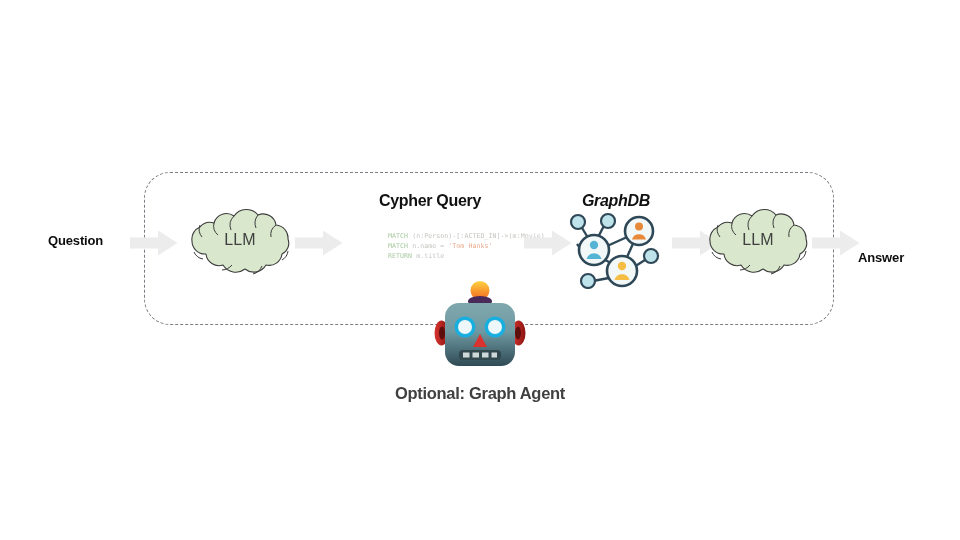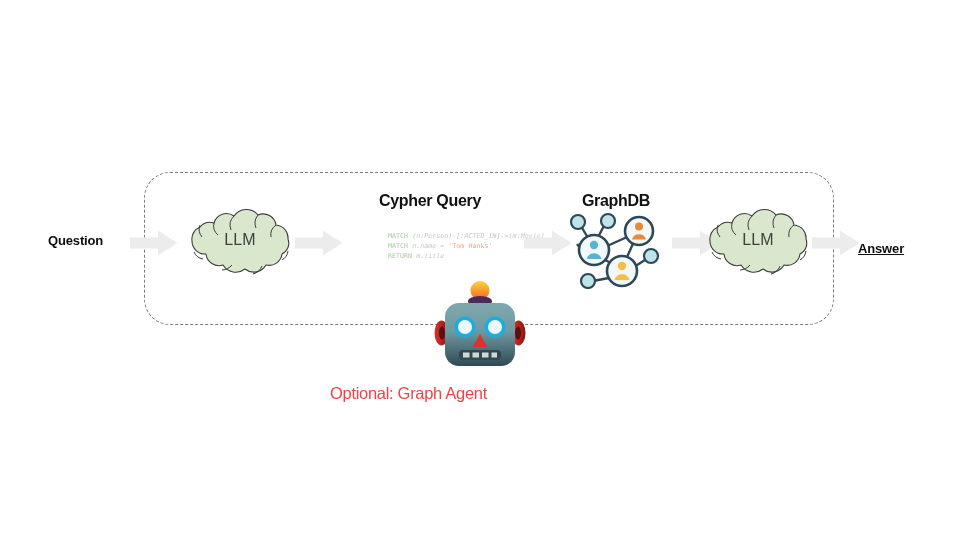--- a/index.html
+++ b/index.html
@@ -39,46 +39,46 @@
   .endpoint-label {
     position: absolute;
     font-size: 13px;
     font-weight: bold;
     color: #0d0d0d;
     letter-spacing: -0.15px;
     white-space: nowrap;
     line-height: 1;
   }
   #label-question { left: 48px; top: 234px; }
-  #label-answer   { left: 858px; top: 242px; text-decoration: underline; }
+  #label-answer   { left: 858px; top: 251px; }
 
   
   .section-heading {
     position: absolute;
     font-size: 16px;
     font-weight: bold;
     color: #111111;
     letter-spacing: -0.3px;
     white-space: nowrap;
     line-height: 1;
     text-align: center;
   }
   #heading-cypher { left: 358px; top: 193px; width: 144px; }
-  #heading-graphdb { left: 561px; top: 193px; width: 110px; }
+  #heading-graphdb { left: 561px; top: 193px; width: 110px; font-style: italic; }
 
   
   #caption-agent {
     position: absolute;
     left: 330px;
     top: 385px;
     width: 300px;
-    text-align: left;
+    text-align: center;
     font-size: 16.5px;
-    font-weight: normal;
-    color: #ef4444;
+    font-weight: bold;
+    color: #404040;
     letter-spacing: -0.3px;
     white-space: nowrap;
     line-height: 1;
   }
 
   
   .cloud-wrap {
     position: absolute;
     width: 108px;
     height: 78px;
@@ -119,21 +119,21 @@
     left: 340px;
     top: 231px;
     width: 178px;
     font-family: "DejaVu Sans Mono", monospace;
     font-size: 6.6px;
     line-height: 10.2px;
     white-space: pre;
     letter-spacing: 0.05px;
   }
   .tok-kw   { color: #a8c9a0; margin-left: 48px; }
-  .tok-plain{ color: #c2c6bf; font-style: italic; }
+  .tok-plain{ color: #c2c6bf; }
   .tok-str  { color: #e8a98c; }
 
   
   #graph-icon {
     position: absolute;
     left: 566px;
     top: 211px;
     width: 100px;
     height: 78px;
   }

